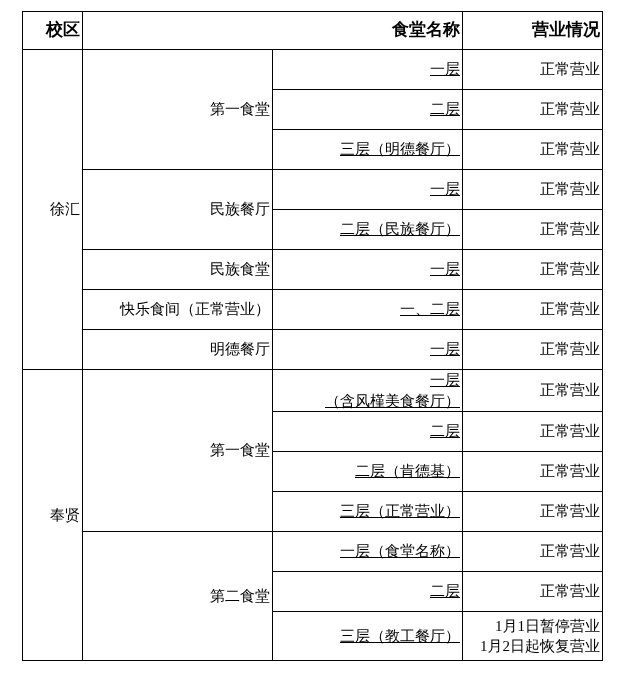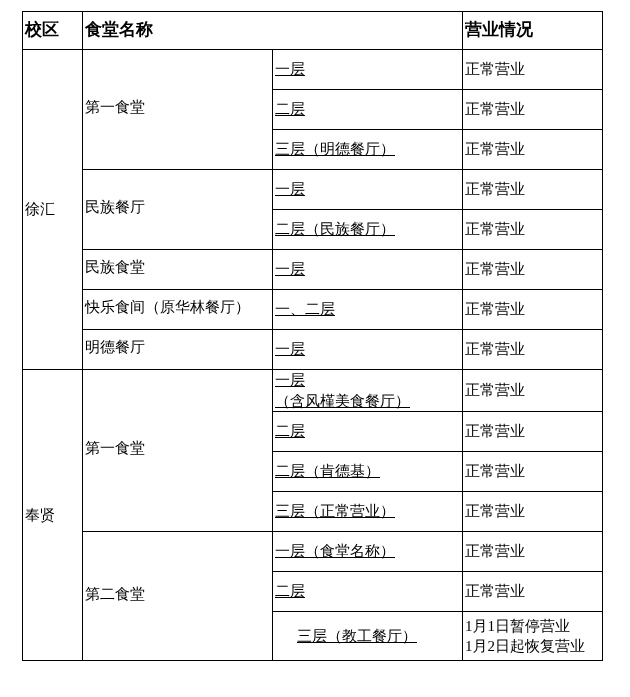--- a/index.html
+++ b/index.html
@@ -22,41 +22,40 @@
   }
   table.canteen-table {
     border-collapse: collapse;
     width: 580px;
     margin: 11px 0 0 22px;
     table-layout: fixed;
   }
   table.canteen-table td,
   table.canteen-table th {
     border: 1px solid #000000;
-    text-align: left;
+    text-align: right;
     vertical-align: middle;
     font-size: 15px;
     font-weight: normal;
     padding: 0 2px;
     line-height: 1.35;
   }
   table.canteen-table thead th {
     height: 37px;
     font-weight: bold;
     font-size: 17px;
   }
   td.campus-cell {
     width: 60px;
     font-size: 16px;
     margin-left: 44px;
   }
   td.canteen-cell {
     width: 190px;
     font-size: 15px;
-    font-family: Liberation Mono, monospace;
   }
   td.floor-cell {
     width: 190px;
     font-size: 15px;
     text-decoration: underline;
   }
   td.status-cell {
     width: 140px;
     font-size: 15px;
   }
@@ -116,21 +115,21 @@
         <td class="status-cell">正常营业</td>
       </tr>
 
       <tr class="row-std">
         <td class="canteen-cell">民族食堂</td>
         <td class="floor-cell">一层</td>
         <td class="status-cell">正常营业</td>
       </tr>
 
       <tr class="row-std">
-        <td class="canteen-cell">快乐食间（原华林餐厅）</td>
+        <td class="canteen-cell">快乐食间（正常营业）</td>
         <td class="floor-cell">一、二层</td>
         <td class="status-cell">正常营业</td>
       </tr>
 
       <tr class="row-std">
         <td class="canteen-cell">明德餐厅</td>
         <td class="floor-cell">一层</td>
         <td class="status-cell">正常营业</td>
       </tr>
 

